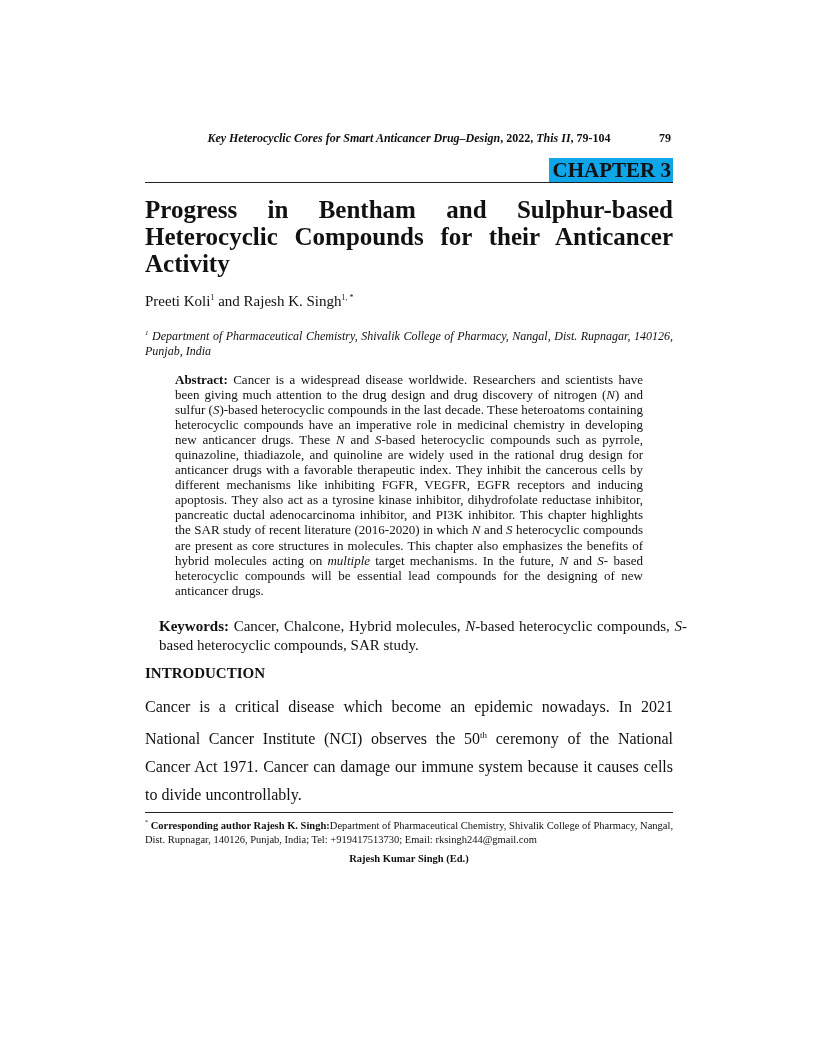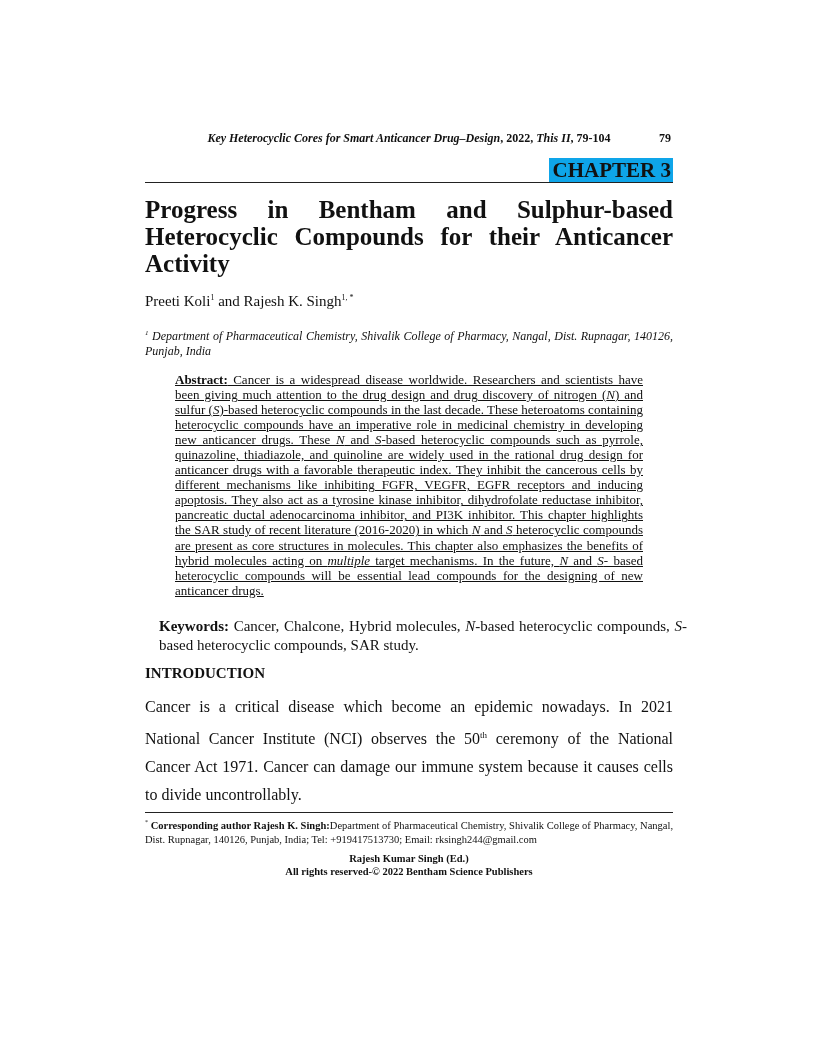--- a/index.html
+++ b/index.html
@@ -96,21 +96,20 @@
     .affiliation sup { font-size: 7px; vertical-align: 5px; }
     .abstract {
       position: absolute;
       top: 372px;
       left: 30px;
       width: 468px;
       font-size: 13px;
       line-height: 15.05px;
       text-align: justify;
       text-align-last: left;
-      text-decoration: underline;
     }
     .abstract .label { font-weight: bold; }
     .keywords {
       position: absolute;
       top: 617px;
       left: 0;
       width: 528px;
       font-size: 15px;
       line-height: 19px;
       text-align: justify;
@@ -205,16 +204,15 @@
   <div class="intro-heading">INTRODUCTION</div>
 
   <div class="intro-body"><span>Cancer is a critical disease which become an epidemic nowadays. In 2021 National Cancer Institute (NCI) observes the 50</span><sup>th</sup><span> ceremony of the National Cancer Act 1971. Cancer can damage our immune system because it causes cells to divide uncontrollably.</span></div>
 
   <div class="footnote-rule"></div>
 
   <div class="footnote"><sup>*</sup> <b>Corresponding author Rajesh K. Singh:</b><span>Department of Pharmaceutical Chemistry, Shivalik College of Pharmacy, Nangal, Dist. Rupnagar, 140126, Punjab, India; Tel: +919417513730; Email: rksingh244@gmail.com</span></div>
 
   <div class="publisher">
     <div>Rajesh Kumar Singh (Ed.)</div>
-    <div>All rights reserved-© 2022 Bentham Science Publishers</div>
   </div>
 
 </div>
 
 </body></html>

